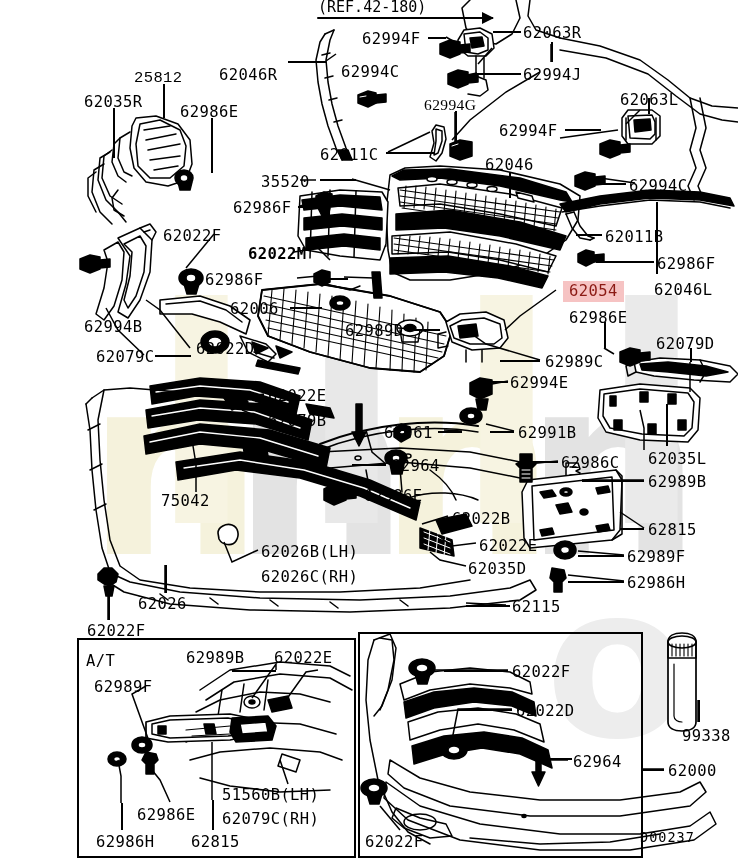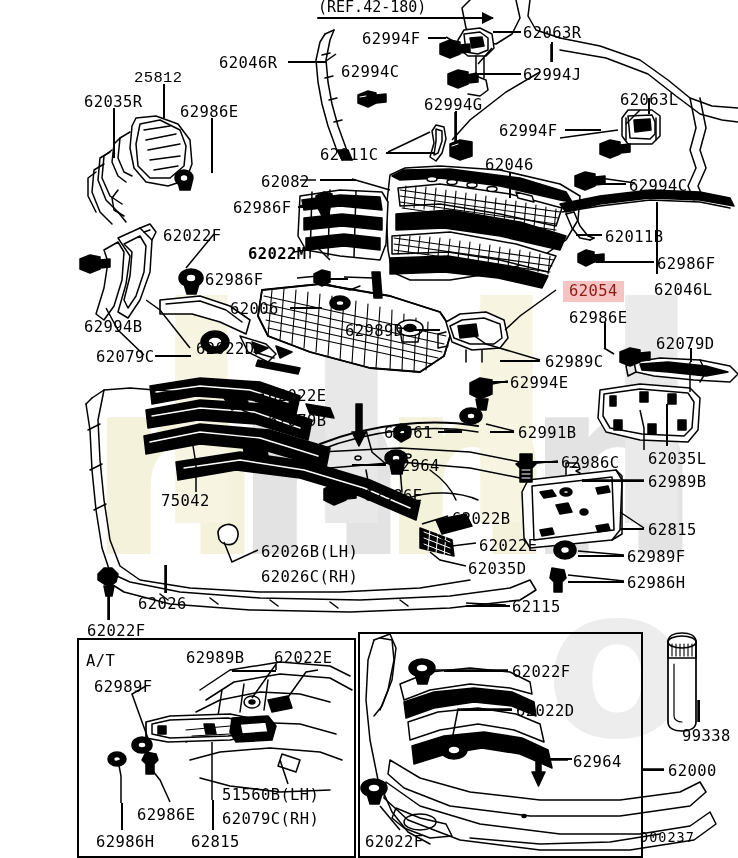--- a/index.html
+++ b/index.html
@@ -653,34 +653,34 @@
       <path d="M288 784 L280 760"></path>
       <path d="M400 830 L380 806"></path>
     </g>
   </svg>
 
   <div class="pbox" style="left:77px;top:638px;width:275px;height:216px;"></div>
   <div class="pbox" style="left:358px;top:632px;width:281px;height:222px;"></div>
 
   <div id="labels">
       <div class="lbl ref" style="left: 318px; top: -2px;">(REF.42-180)</div>
-      <div class="lbl" style="left: 219px; top: 54px; text-align: right;">62046R</div>
+      <div class="lbl" style="left: 219px; top: 66px; text-align: right;">62046R</div>
       <div class="lbl" style="left: 362px; top: 30px;">62994F</div>
       <div class="lbl" style="left: 523px; top: 24px;">62063R</div>
       <div class="lbl" style="left: 341px; top: 63px;">62994C</div>
       <div class="lbl" style="left: 523px; top: 66px;">62994J</div>
       <div class="lbl" style="left: 134px; top: 69px; font-family: Liberation Mono, monospace;">25812</div>
       <div class="lbl" style="left: 620px; top: 83px; margin-top: 8px;">62063L</div>
       <div class="lbl" style="left: 84px; top: 93px;">62035R</div>
       <div class="lbl" style="left: 180px; top: 103px;">62986E</div>
-      <div class="lbl" style="left: 424px; top: 96px;">62994G</div>
+      <div class="lbl" style="left: 424px; top: 96px; font-family: Liberation Serif, serif;">62994G</div>
       <div class="lbl" style="left: 499px; top: 122px;">62994F</div>
       <div class="lbl" style="left: 320px; top: 146px;">62011C</div>
       <div class="lbl" style="left: 485px; top: 156px;">62046</div>
-      <div class="lbl" style="left: 261px; top: 173px;">62082</div>
+      <div class="lbl" style="left: 261px; top: 173px;">35520</div>
       <div class="lbl" style="left: 629px; top: 177px;">62994C</div>
       <div class="lbl" style="left: 233px; top: 199px;">62986F</div>
       <div class="lbl" style="left: 605px; top: 228px;">62011B</div>
       <div class="lbl" style="left: 163px; top: 227px;">62022F</div>
       <div class="lbl" style="left: 248px; top: 245px; font-weight: bold;">62022M</div>
       <div class="lbl" style="left: 205px; top: 271px;">62986F</div>
       <div class="lbl" style="left: 657px; top: 255px;">62986F</div>
       <div class="lbl" style="left: 230px; top: 300px;">62006</div>
       <div class="lbl hl" style="left: 563px; top: 281px;">62054</div>
       <div class="lbl" style="left: 654px; top: 281px;">62046L</div>

